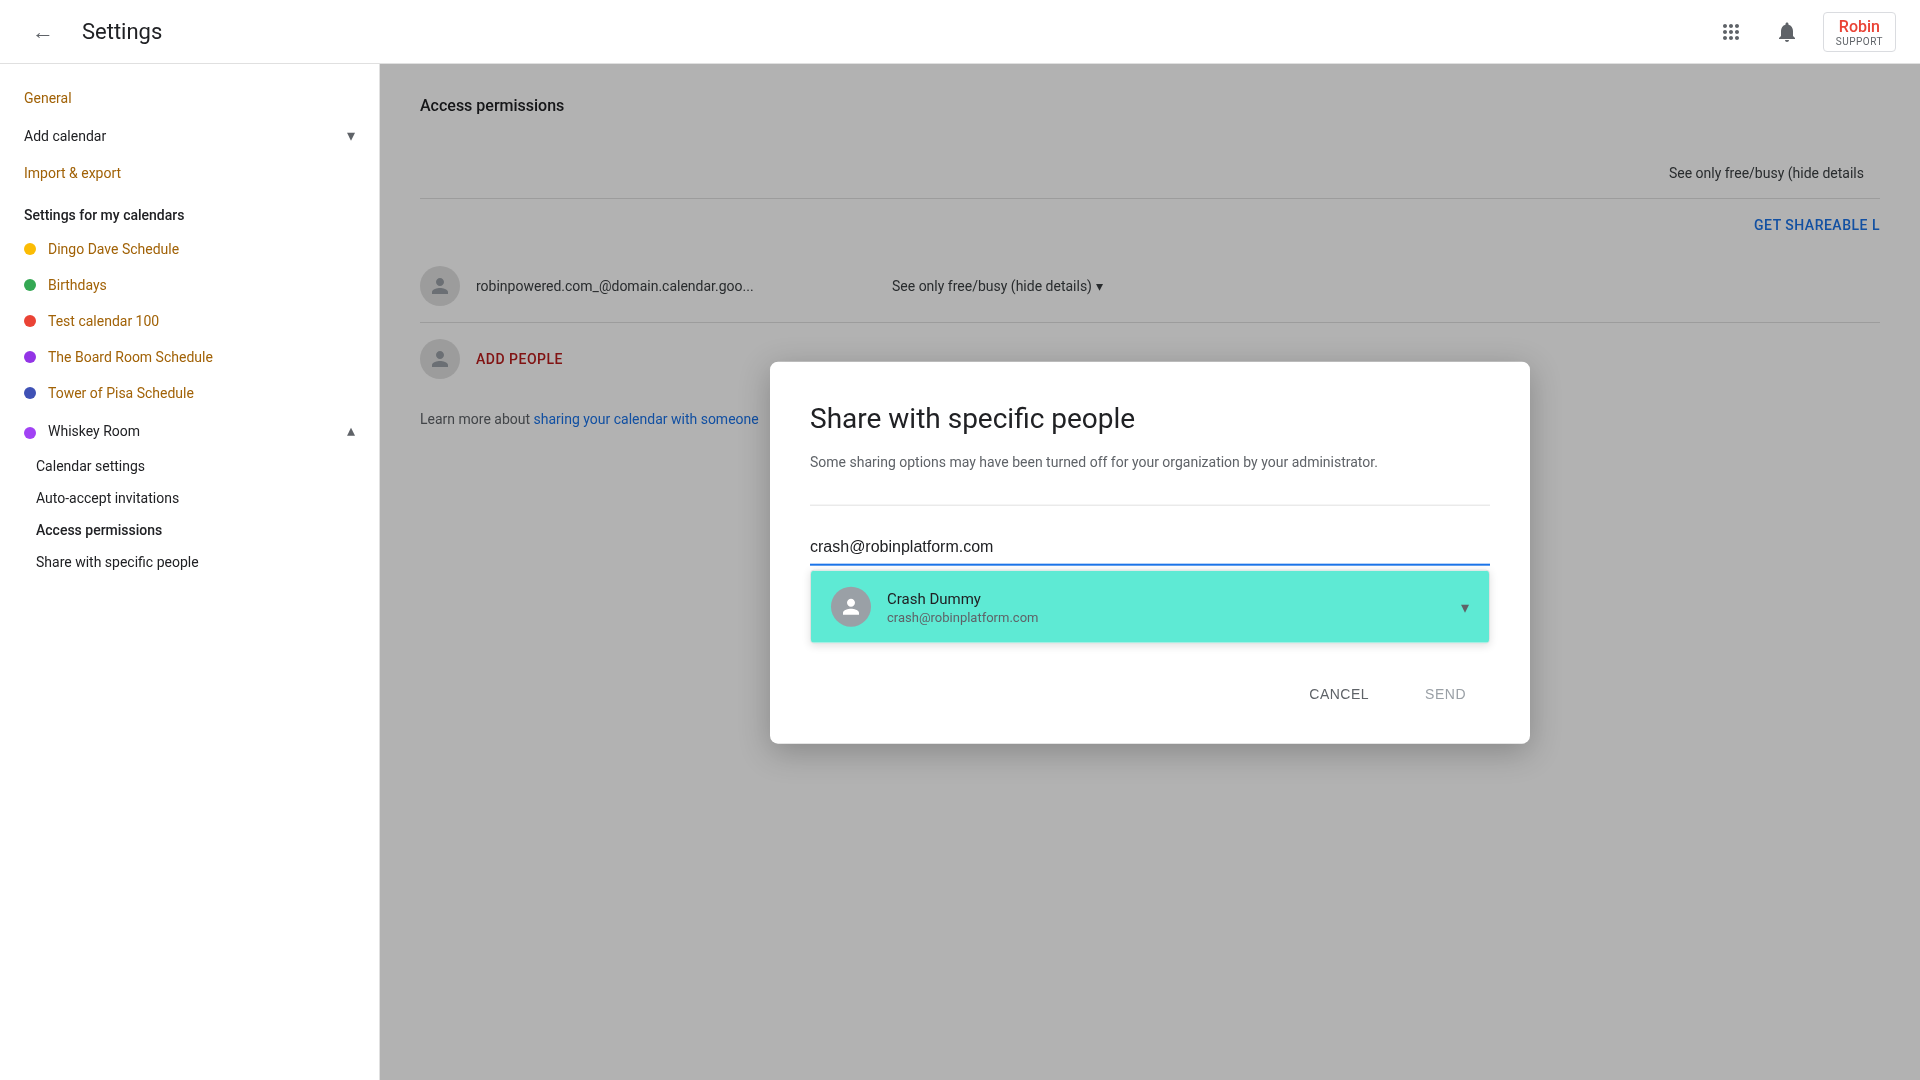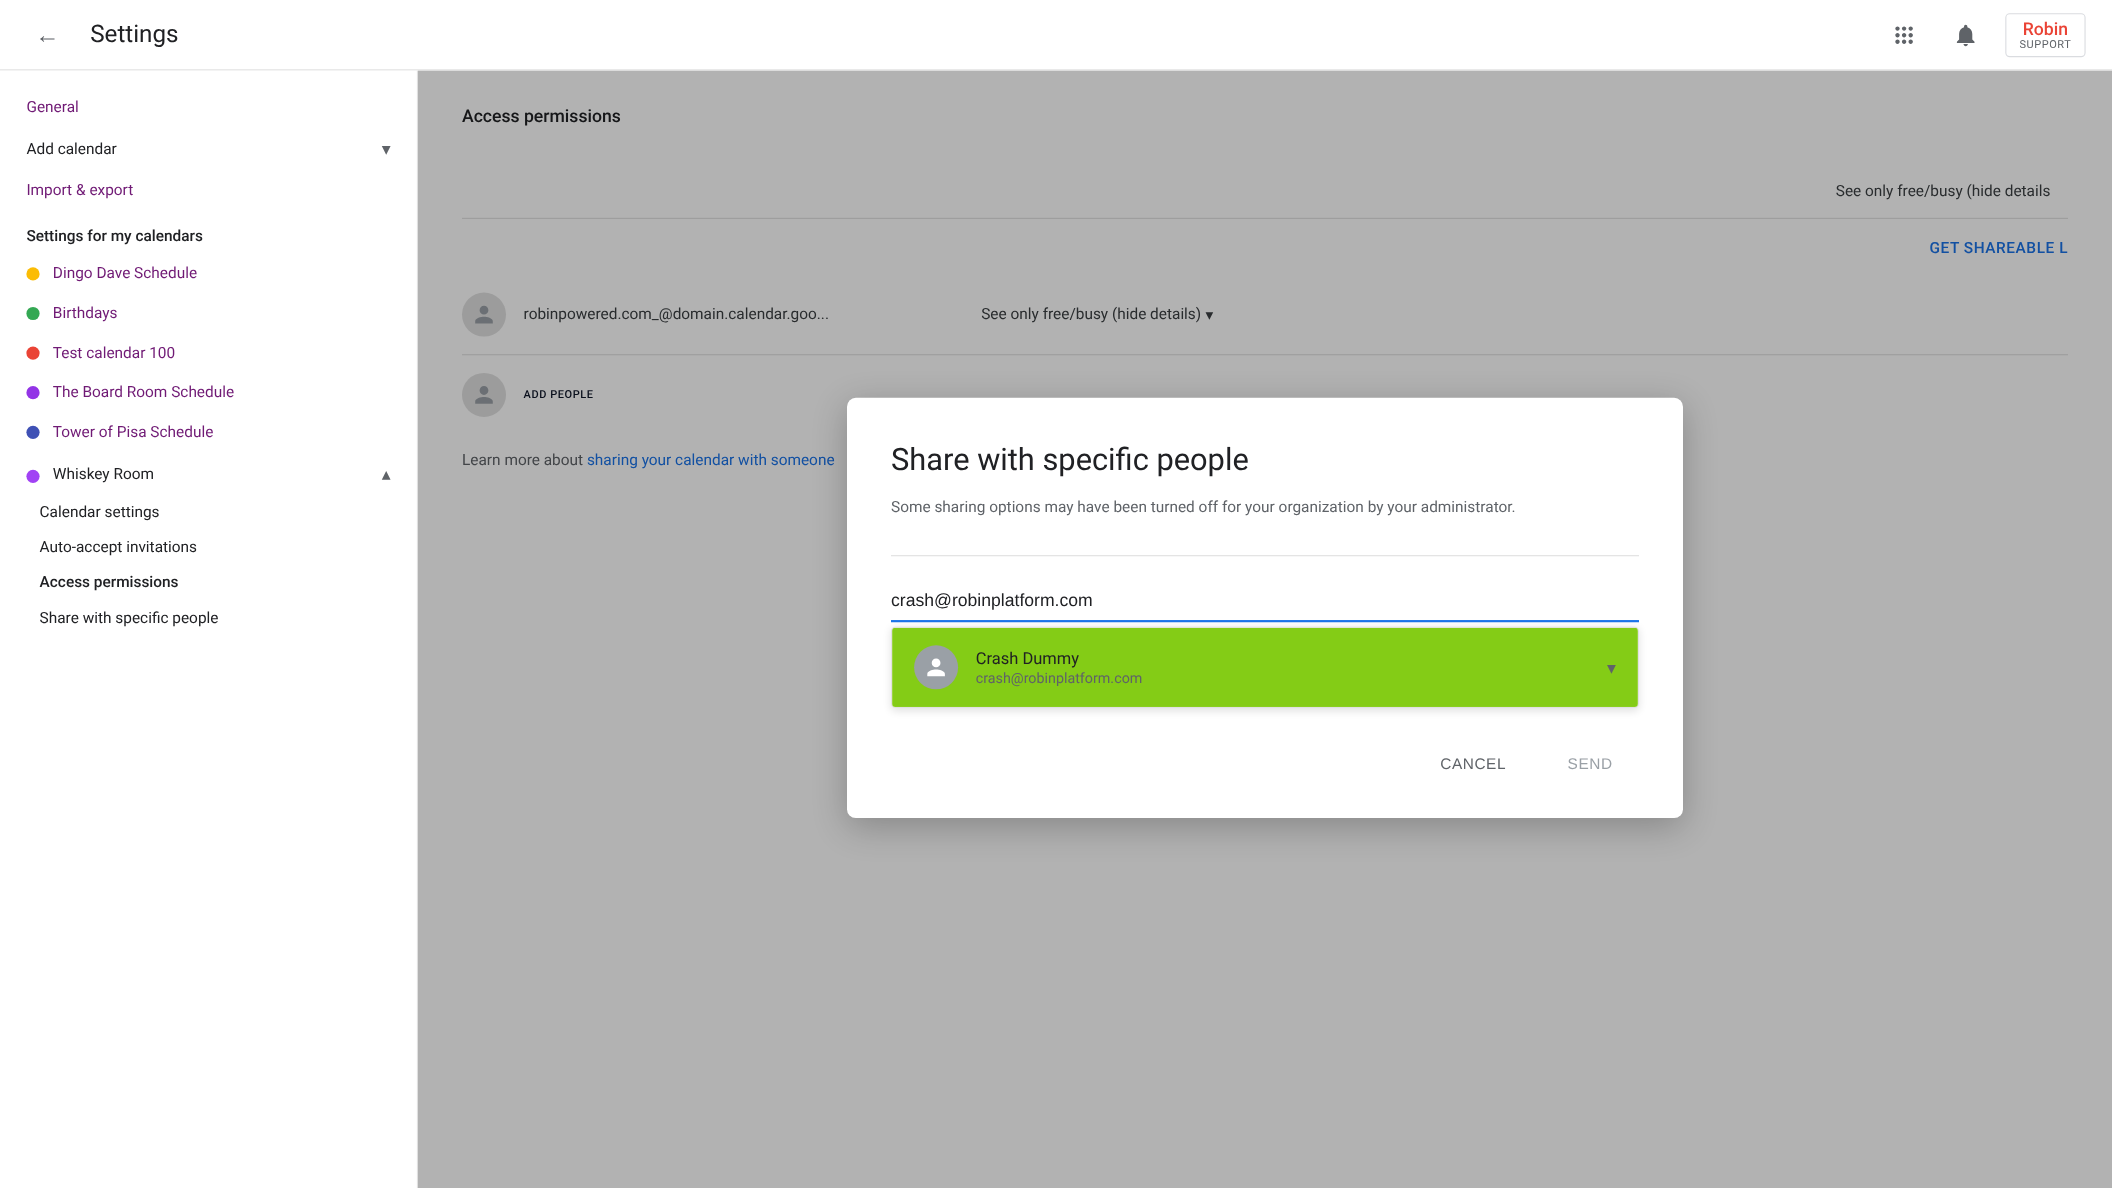--- a/index.html
+++ b/index.html
@@ -84,21 +84,21 @@
       background: #fff;
       border-right: 1px solid #e0e0e0;
       overflow-y: auto;
       padding: 16px 0;
       flex-shrink: 0;
     }
     .sidebar-item {
       padding: 10px 24px;
       cursor: pointer;
       font-size: 14px;
-      color: #701a75;
+      color: #a16207;
       display: flex;
       align-items: center;
       gap: 12px;
     }
     .sidebar-section-title {
       padding: 16px 24px 8px;
       font-size: 14px;
       color: #202124;
       font-weight: 500;
     }
@@ -219,22 +219,22 @@
       text-transform: uppercase;
     }
     .add-people-btn {
       display: flex;
       align-items: center;
       gap: 16px;
       padding: 16px 0;
       cursor: pointer;
     }
     .add-people-text {
-      color: #0f172a;
-      font-size: 10px;
+      color: #b91c1c;
+      font-size: 14px;
       font-weight: 500;
       letter-spacing: 0.5px;
     }
     .learn-more-text {
       font-size: 14px;
       color: #5f6368;
       padding: 16px 0;
     }
     .learn-more-link {
       color: #1a73e8;
@@ -303,21 +303,21 @@
       margin-top: 4px;
       box-shadow: 0 2px 8px rgba(0,0,0,0.12);
       overflow: hidden;
     }
     .suggestion-item {
       display: flex;
       align-items: center;
       gap: 16px;
       padding: 16px 20px;
       cursor: pointer;
-      background: #84cc16;
+      background: #5eead4;
     }
     .suggestion-avatar {
       width: 40px;
       height: 40px;
       border-radius: 50%;
       background: #9aa0a6;
       display: flex;
       align-items: center;
       justify-content: center;
       flex-shrink: 0;

